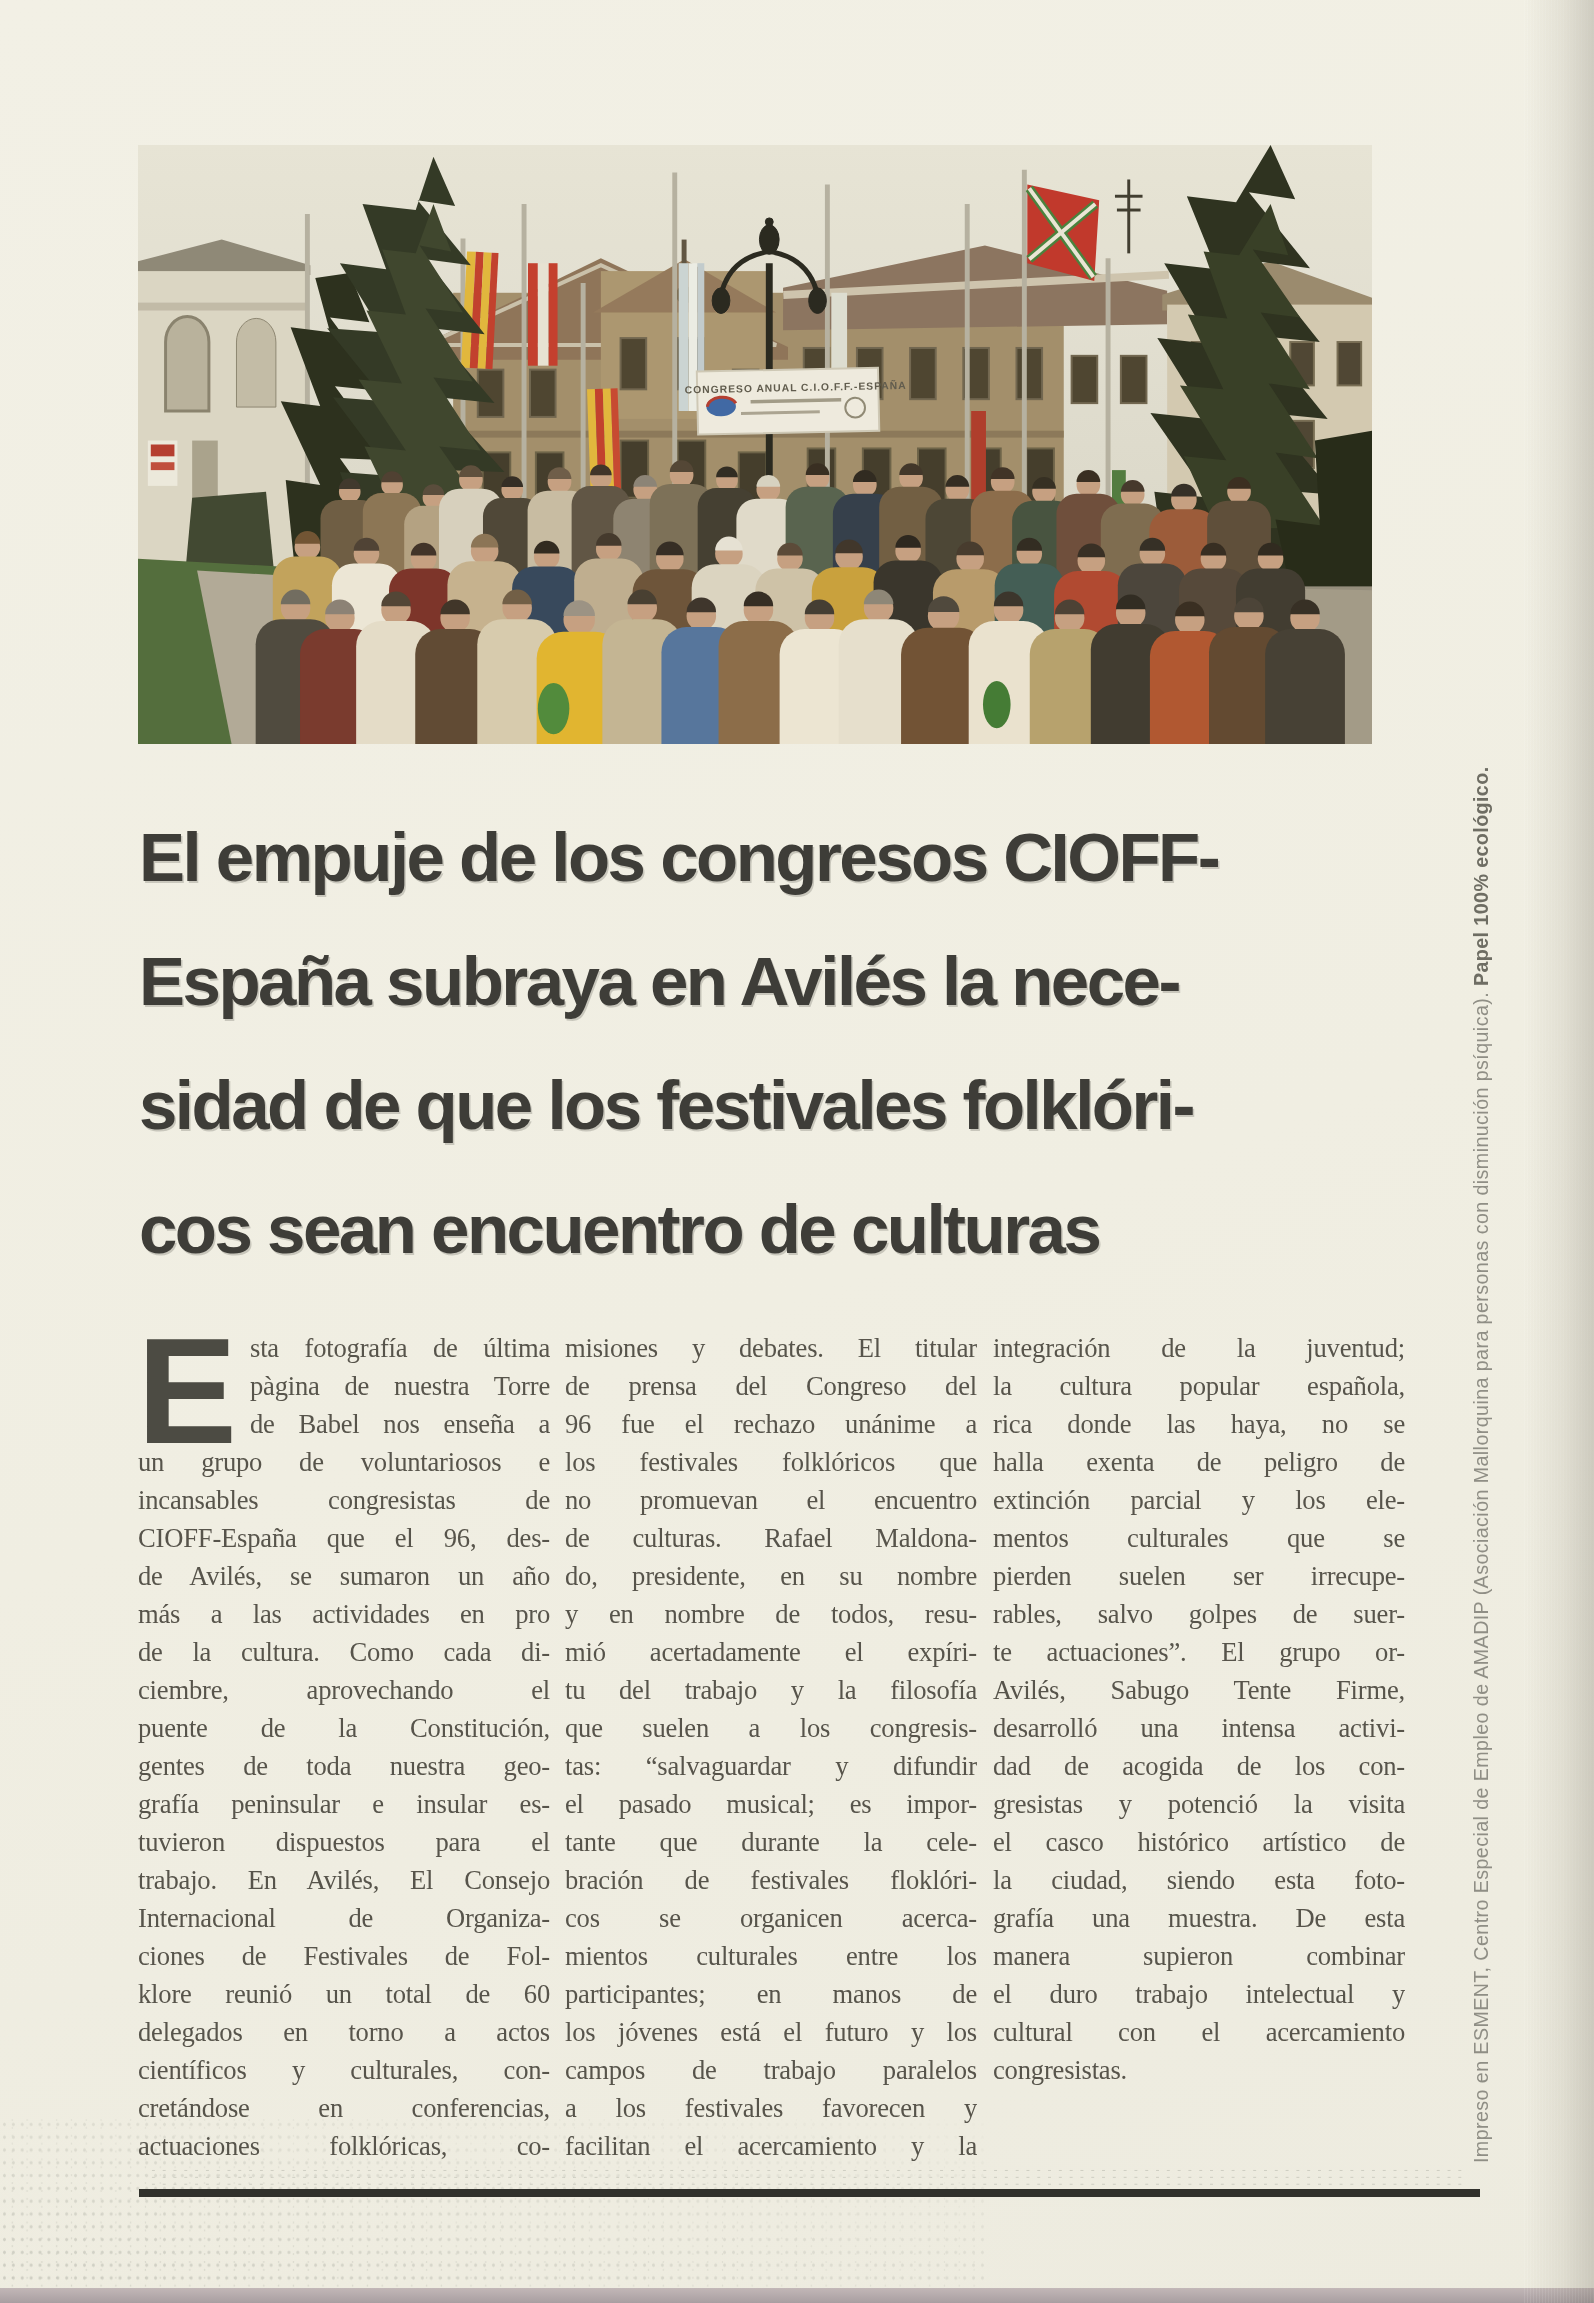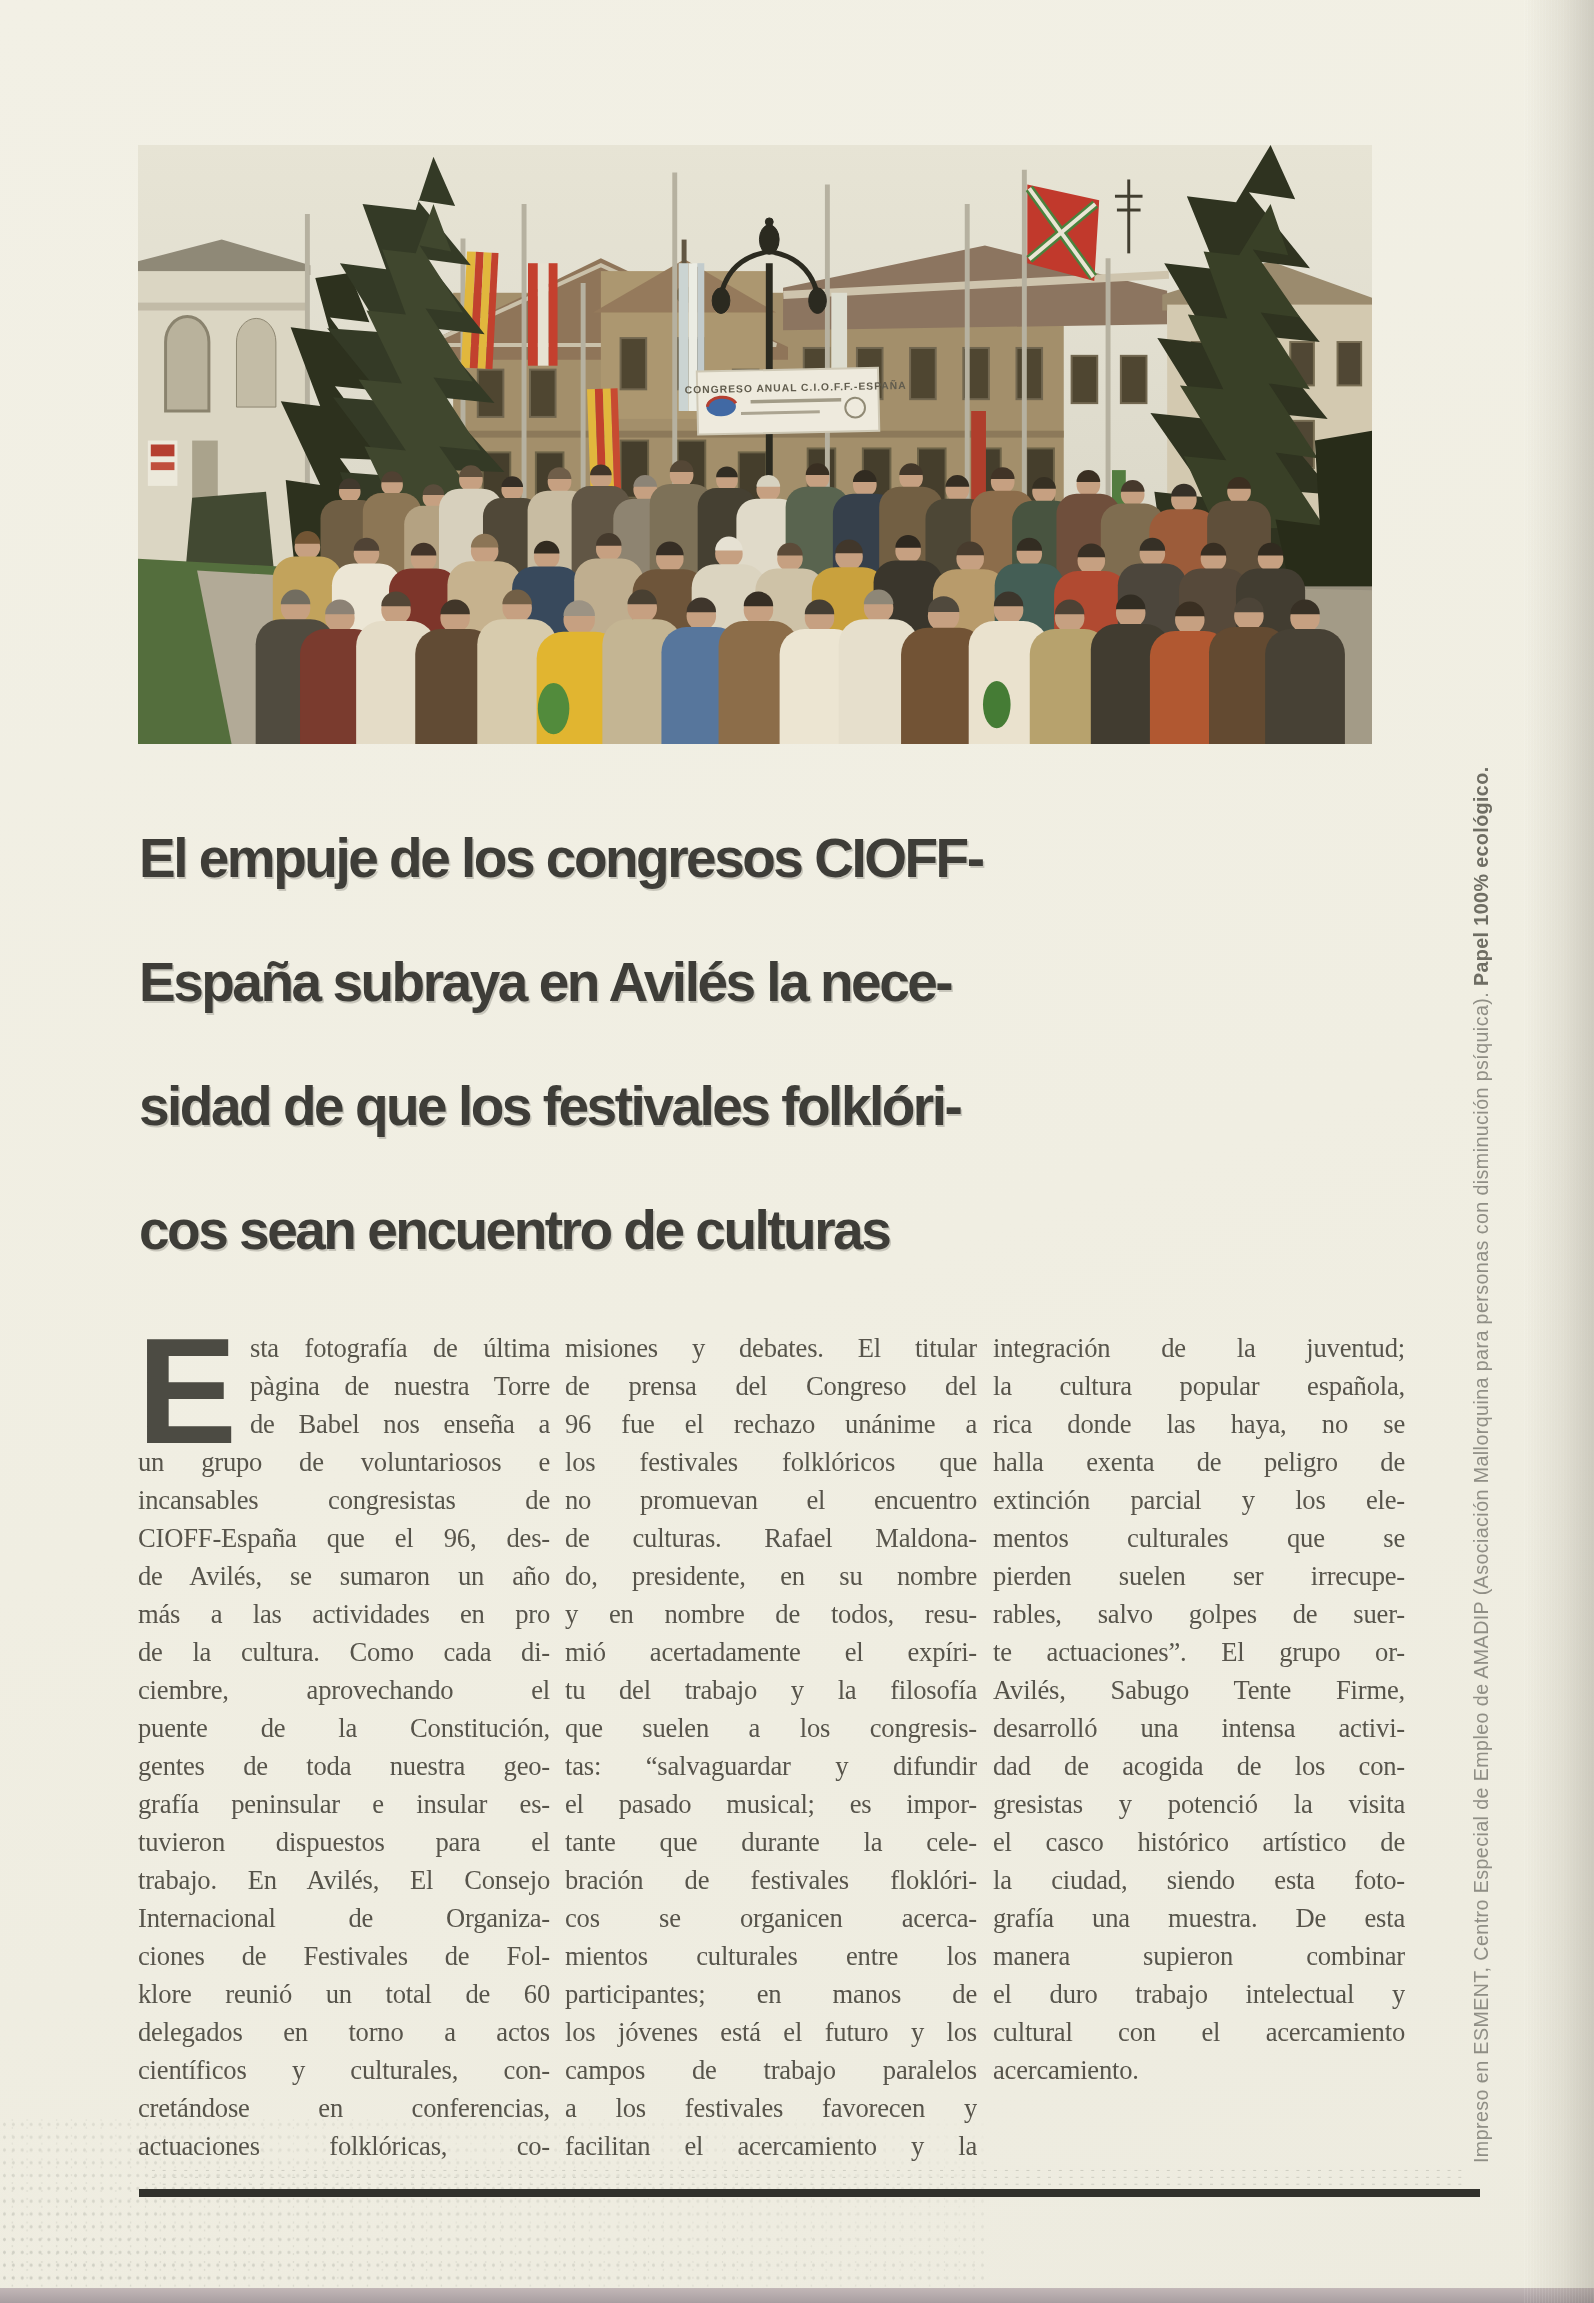--- a/index.html
+++ b/index.html
@@ -4,21 +4,21 @@
 <style>
   html,body{margin:0;padding:0;background:#888;}
   #page{position:relative;width:1595px;height:2303px;margin:0 auto;
         background:linear-gradient(160deg,#f2f0e5 0%,#f0eee2 55%,#edebdf 100%);
         overflow:hidden;font-family:"Liberation Sans",sans-serif;}
   
   #photo{position:absolute;left:138px;top:145px;width:1234px;height:599px;}
   #photo svg{display:block;width:100%;height:100%;}
   
   #headline{position:absolute;left:139px;top:796px;width:1325px;
-            font-weight:bold;font-size:55px;line-height:124px;letter-spacing:-2.5px;
+            font-weight:bold;font-size:69px;line-height:124px;letter-spacing:-2.5px;
             color:#3e3d38;text-shadow:1.5px 1.5px 0 rgba(60,58,50,.22);}
   .hline{height:124px;white-space:nowrap;}
   
   .col{position:absolute;top:1329px;width:412px;font-size:26.6px;line-height:38px;
        letter-spacing:-0.2px;color:#57544b;font-family:Liberation Serif, serif;}
   #col1{left:138px;} #col2{left:565px;} #col3{left:993px;}
   .bline{height:38px;overflow:hidden;}
   .j{text-align:justify;}
   .j::after{content:"";display:inline-block;width:100%;height:0;line-height:0;vertical-align:top;}
   .indent{padding-left:112px;}
@@ -603,21 +603,21 @@
       <div class="bline j">Avilés, Sabugo Tente Firme,</div>
       <div class="bline j">desarrolló una intensa activi-</div>
       <div class="bline j">dad de acogida de los con-</div>
       <div class="bline j">gresistas y potenció la visita</div>
       <div class="bline j">el casco histórico artístico de</div>
       <div class="bline j">la ciudad, siendo esta foto-</div>
       <div class="bline j">grafía una muestra. De esta</div>
       <div class="bline j">manera supieron combinar</div>
       <div class="bline j">el duro trabajo intelectual y</div>
       <div class="bline j">cultural con el acercamiento</div>
-      <div class="bline">acercamiento.</div>
+      <div class="bline">congresistas.</div>
     </div>
 
   <div id="credit"><span>Impreso en ESMENT, Centro Especial de Empleo de AMADIP (Asociación Mallorquina para personas con disminución psíquica). </span><span class="bold">Papel 100% ecológico.</span></div>
 
   <div id="speckle1"></div>
   <div id="speckle2"></div>
   <div id="rule"></div>
   <div id="bottomstrip"></div>
   <div id="rightshadow"></div>
 </div>

